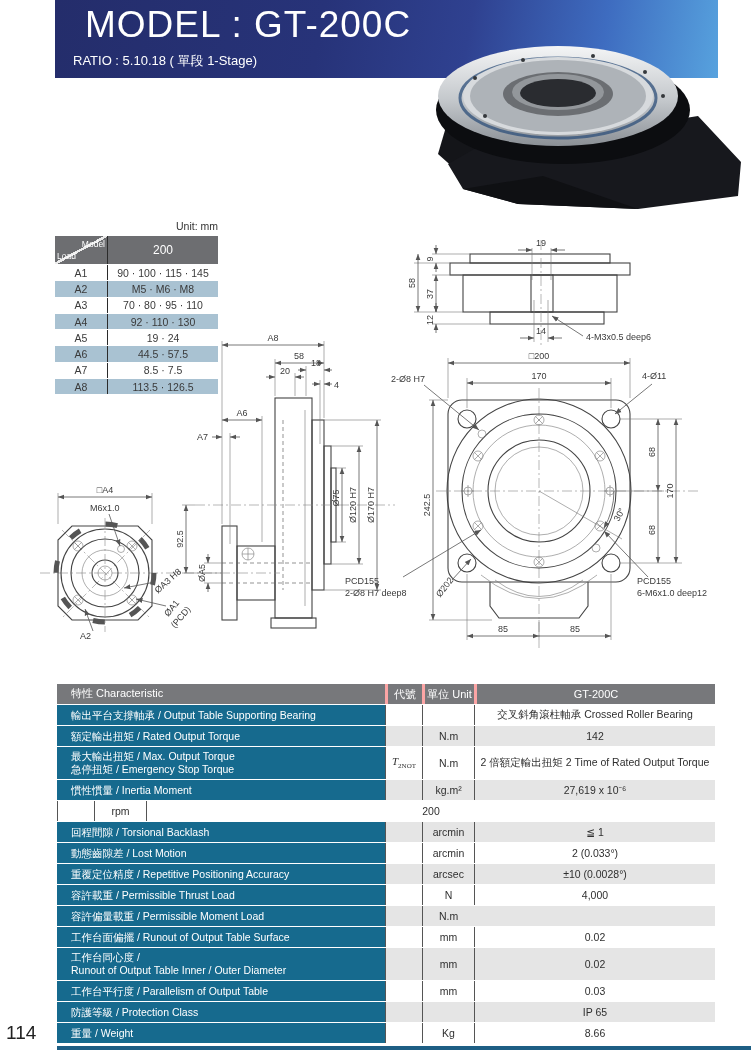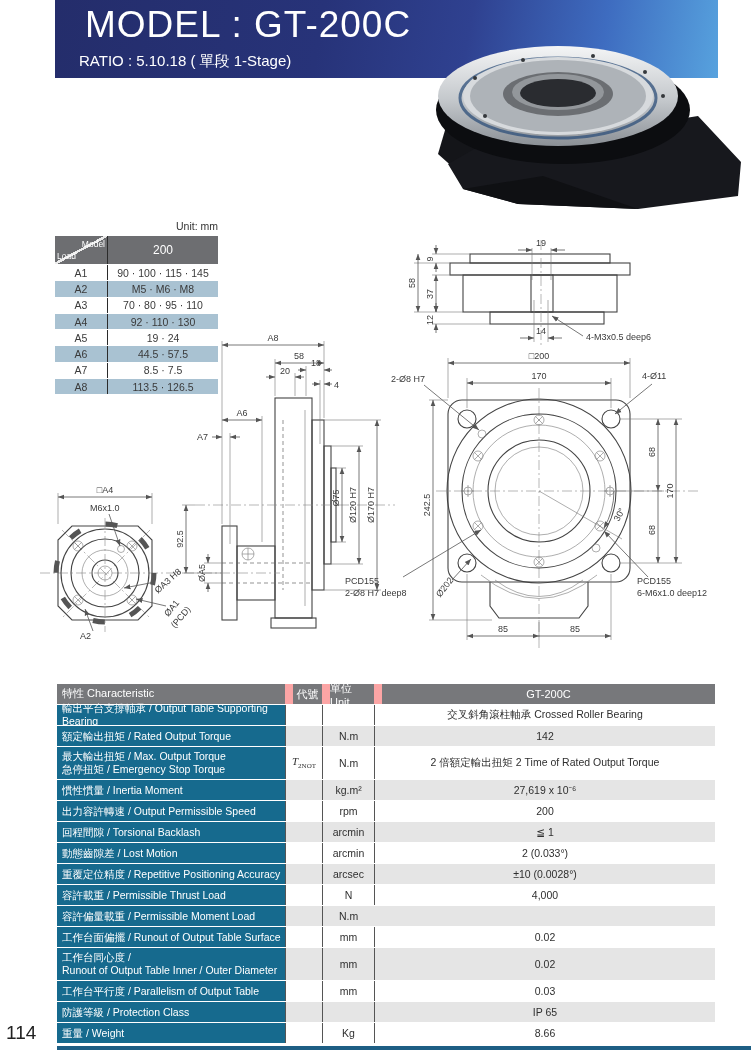--- a/index.html
+++ b/index.html
@@ -2,21 +2,21 @@
 <html><head>
 <meta charset="utf-8">
 <style>
   html,body{margin:0;padding:0;background:#fff}
   .page{position:relative;width:753px;height:1060px;background:#fff;overflow:hidden;
         font-family:"Liberation Sans",sans-serif}
   
   .hdr{position:absolute;left:55px;top:0;width:663px;height:78px;color:#fff;
        background:linear-gradient(100deg,#242d6b 0%,#273379 40%,#2f4190 62%,#3e6cc0 82%,#57a2de 100%)}
   .hdr .t{position:absolute;left:30px;top:4px;font-size:37px;font-weight:normal;letter-spacing:1px}
-  .hdr .r{position:absolute;left:24px;top:52px;font-size:15px}
+  .hdr .r{position:absolute;left:18px;top:52px;font-size:13px}
   .photo{position:absolute;left:423px;top:4px}
   
   .unitnote{position:absolute;left:100px;top:220px;width:118px;text-align:right;font-size:10.5px;color:#333}
   
   .dimtbl{position:absolute;left:55px;top:236px;width:163px;font-size:10.5px;color:#3a3a3a}
   .dimtbl .hrow{display:flex;height:28px;background:#6d6e71;color:#fff}
   .diag{width:52px;position:relative;
         background:linear-gradient(to bottom right,transparent 47%,#ececec 47%,#ececec 52%,transparent 52%)}
   .diag .m{position:absolute;top:3px;right:2px;font-size:8.5px}
   .diag .c{position:absolute;bottom:3px;left:2px;font-size:8.5px}
@@ -24,27 +24,27 @@
   .dimtbl .row{display:flex;height:16.3px;border-top:1px solid #fff;box-sizing:border-box}
   .dimtbl .row.alt{background:#a9c2d2}
   .dimtbl .code{width:52px;display:flex;align-items:center;justify-content:center}
   .dimtbl .val{flex:1;display:flex;align-items:center;justify-content:center;border-left:1px solid #2b2b2b}
   
   .spec{position:absolute;left:57px;top:684px;width:658px;font-size:10.5px;color:#2f2f2f}
   .srow{display:flex;height:21px;border-bottom:1.5px solid #fff;box-sizing:border-box;background:#fff}
   .srow.alt{background:#e5e5e5}
   .srow.dbl{height:33px}
   .srow.h{background:#77787b;color:#fff}
-  .sc1{width:228px;background:#166a8e;color:#fff;display:flex;align-items:center;
-       padding-left:5px;box-sizing:border-box;white-space:pre-line;line-height:1.2}
+  .sc1{width:328px;background:#166a8e;color:#fff;display:flex;align-items:center;
+       padding-left:14px;box-sizing:border-box;white-space:pre-line;line-height:1.2}
   .srow.h .sc1{background:#77787b;font-size:11px}
   .sc2{width:37px;display:flex;align-items:center;justify-content:center;border-left:1px solid #555;box-sizing:border-box}
   .sc3{width:52px;display:flex;align-items:center;justify-content:center;border-left:1px solid #555;box-sizing:border-box}
   .sc4{flex:1;display:flex;align-items:center;justify-content:center;border-left:1px solid #555;box-sizing:border-box}
-  .srow.h .sc2,.srow.h .sc3,.srow.h .sc4{border-left:8px solid #fca5a5;font-size:11px}
+  .srow.h .sc2,.srow.h .sc3,.srow.h .sc4{border-left:3px solid #fca5a5;font-size:11px}
   .sym{font-family:Liberation Serif, serif;font-style:italic;font-size:11px}
   .sym sub{font-size:7px;font-style:normal}
   
   .pagenum{position:absolute;left:6px;top:1022px;font-size:19px;color:#222}
   .rule{position:absolute;left:57px;top:1046px;width:694px;height:4px;background:#1d5e84}
   
   .draw{position:absolute;left:0;top:215px}
   .draw .out{stroke:#444;stroke-width:1.1;fill:none}
   .draw .thin{stroke:#777;stroke-width:.6;fill:none}
   .draw .dim{stroke:#555;stroke-width:.8;fill:none}
@@ -389,21 +389,20 @@
       </div>
     <div class="srow alt">
         <div class="sc1">慣性慣量 / Inertia Moment</div>
         <div class="sc2">
           <span class="sym"><i></i><sub></sub></span>
         </div>
         <div class="sc3">kg.m²</div>
         <div class="sc4">27,619 x 10⁻⁶</div>
       </div>
     <div class="srow">
-        <div class="sc1">出力容許轉速 / Output Permissible Speed</div>
         <div class="sc2">
           <span class="sym"><i></i><sub></sub></span>
         </div>
         <div class="sc3">rpm</div>
         <div class="sc4">200</div>
       </div>
     <div class="srow alt">
         <div class="sc1">回程間隙 / Torsional Backlash</div>
         <div class="sc2">
           <span class="sym"><i></i><sub></sub></span>

